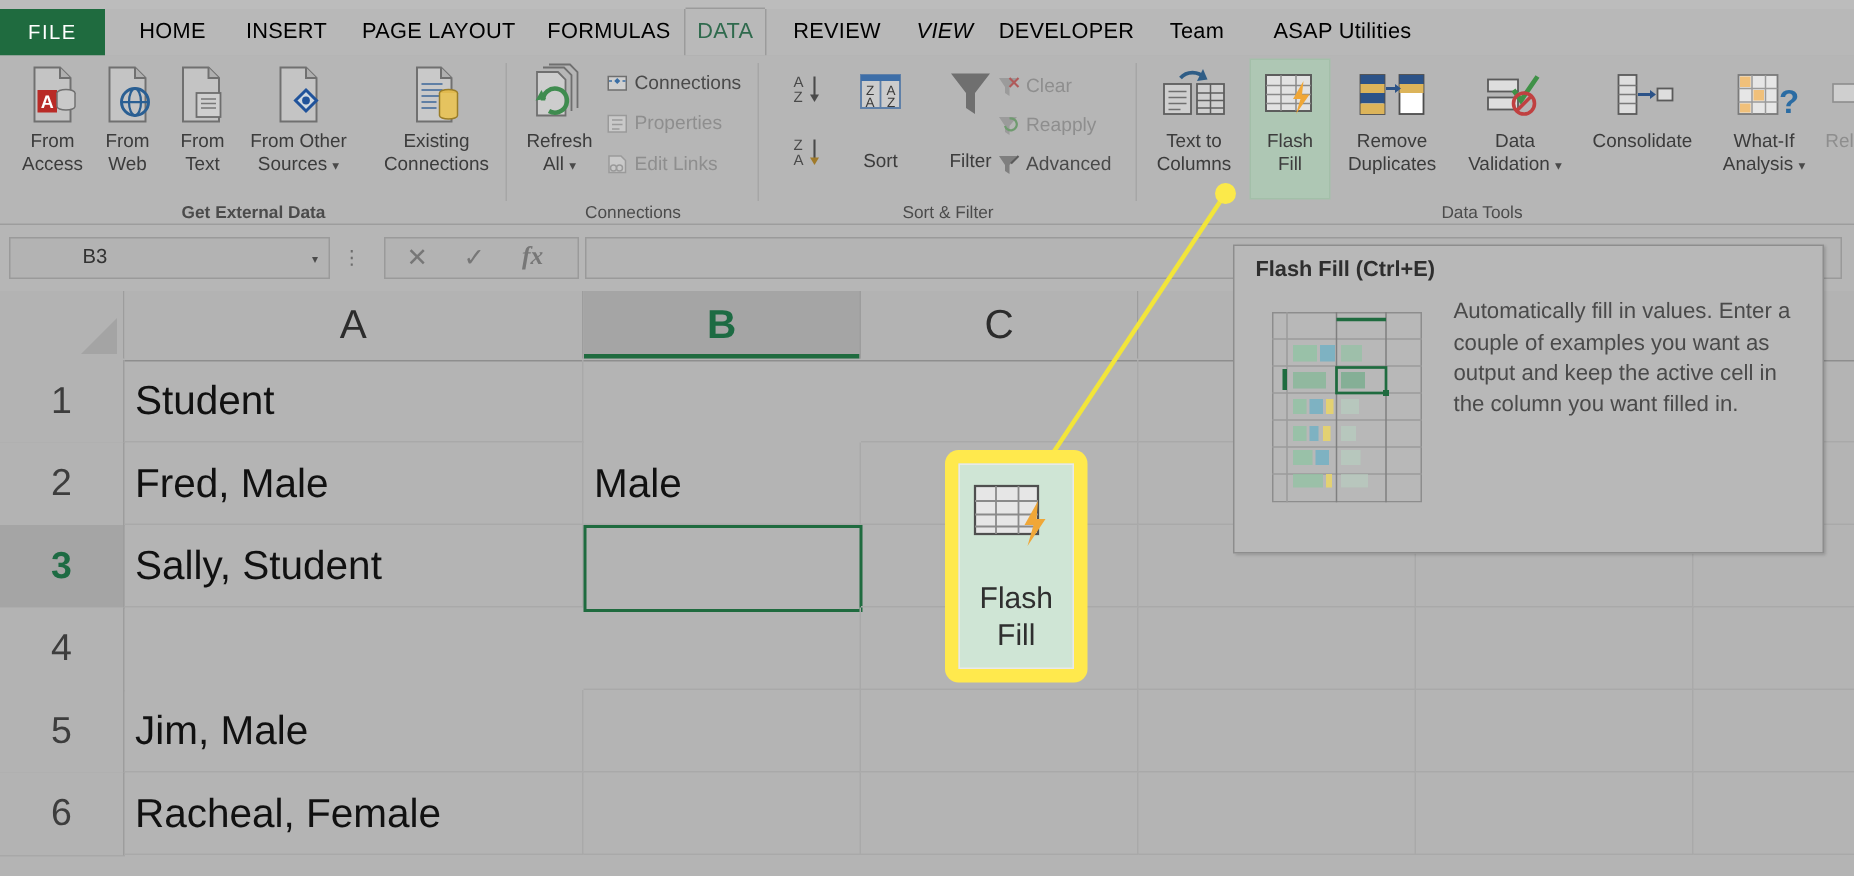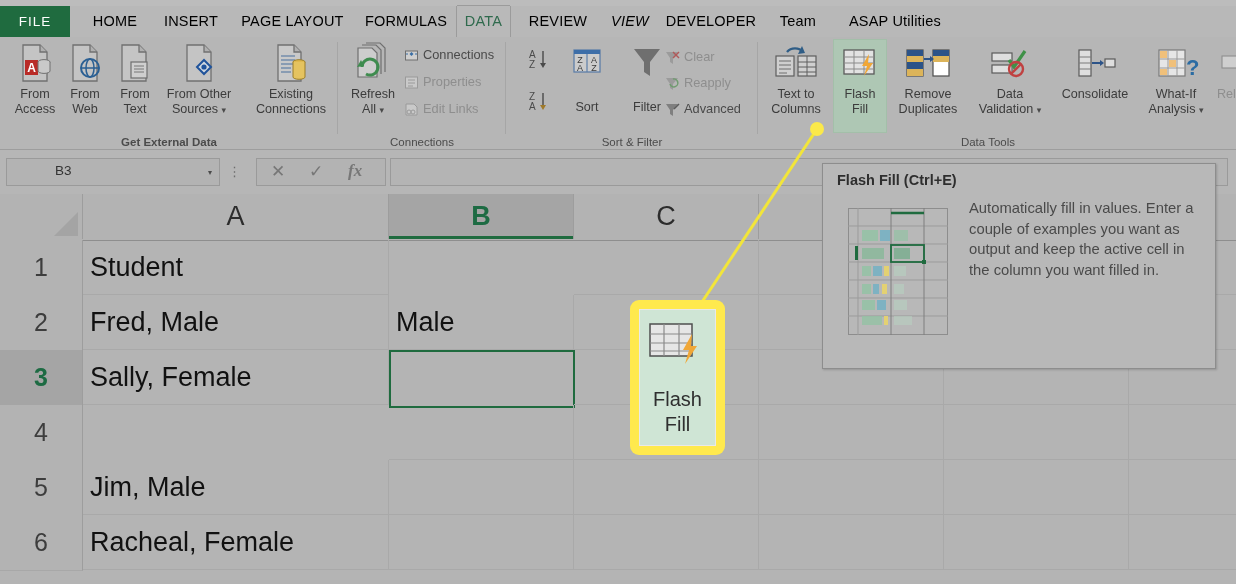--- a/index.html
+++ b/index.html
@@ -531,21 +531,21 @@
 
   <div class="rh" style="top:101px;height:55px;line-height:55px;">2</div>
   <div class="cell" style="left:83px;top:101px;width:298px;height:54px;">Fred, Male</div>
   <div class="cell" style="left:389px;top:101px;width:177px;height:54px;text-align:center;">Male</div>
   <div class="cell" style="left:574px;top:101px;width:177px;height:54px;"></div>
   <div class="cell" style="left:759px;top:101px;width:177px;height:54px;"></div>
   <div class="cell" style="left:944px;top:101px;width:177px;height:54px;"></div>
   <div class="cell" style="left:1129px;top:101px;width:107px;height:54px;border-right:none;"></div>
 
   <div class="rh sel" style="top:156px;height:55px;line-height:55px;">3</div>
-  <div class="cell" style="left:83px;top:156px;width:298px;height:54px;">Sally, Female</div>
+  <div class="cell" style="left:83px;top:156px;width:298px;height:54px;">Sally, Student</div>
   <div class="cell act" style="left:389px;top:156px;width:177px;height:54px;"></div>
   <div class="cell" style="left:574px;top:156px;width:177px;height:54px;"></div>
   <div class="cell" style="left:759px;top:156px;width:177px;height:54px;"></div>
   <div class="cell" style="left:944px;top:156px;width:177px;height:54px;"></div>
   <div class="cell" style="left:1129px;top:156px;width:107px;height:54px;border-right:none;"></div>
 
   <div class="rh" style="top:211px;height:55px;line-height:55px;">4</div>
   <div class="cell" style="left:389px;top:211px;width:177px;height:54px;"></div>
   <div class="cell" style="left:574px;top:211px;width:177px;height:54px;"></div>
   <div class="cell" style="left:759px;top:211px;width:177px;height:54px;"></div>

